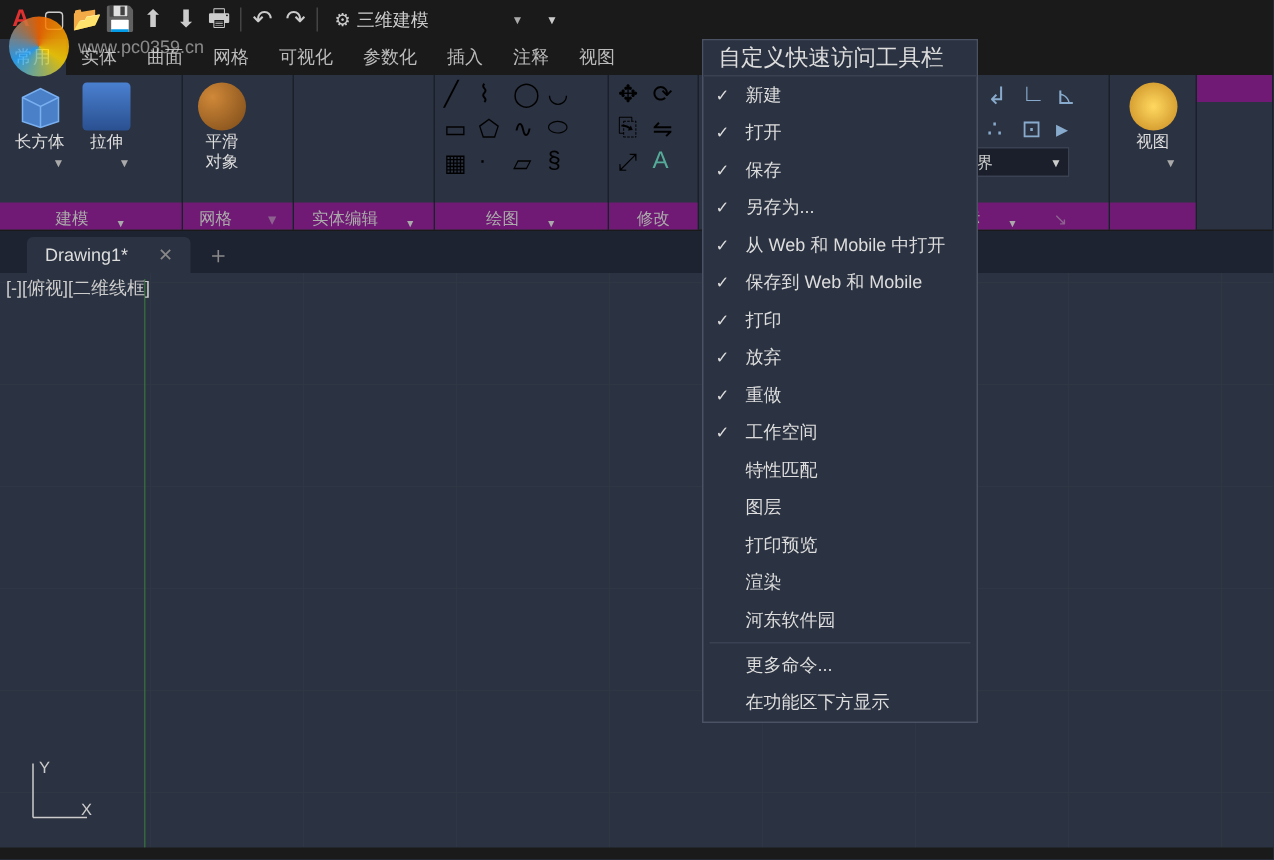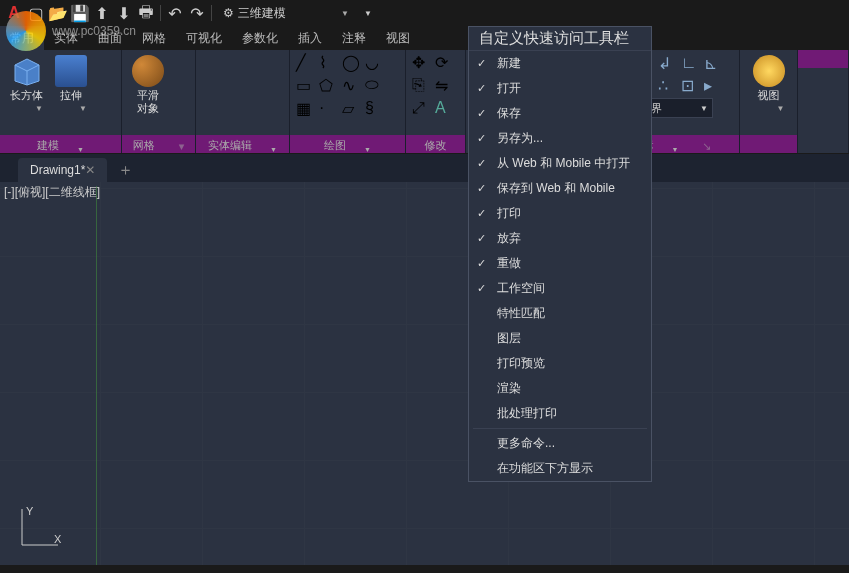--- a/index.html
+++ b/index.html
@@ -32,21 +32,21 @@
 .smallgrid { display: flex; flex-direction: column; gap: 3px; }
 .smallrow { display: flex; gap: 3px; }
 .sico { width: 20px; height: 20px; cursor: pointer; }
 
 .coord-col { display: flex; flex-direction: column; gap: 2px; padding: 2px 4px; }
 .coord-row { display: flex; gap: 3px; align-items: center; }
 .coord-combo { width: 78px; height: 20px; background: #1a1f2b; border: 1px solid #3a4152; color: #ccc; font-size: 11px; display: flex; align-items: center; padding: 0 4px; justify-content: space-between; }
 
 
 .doc-tabs { height: 28px; background: #1d2330; display: flex; align-items: flex-end; padding-left: 18px; }
-.doc-tab { height: 24px; padding: 0 12px; display: flex; align-items: center; gap: 0; background: #2b3241; border-radius: 4px 4px 0 0; color: #ddd; font-size: 12px; cursor: pointer; }
+.doc-tab { height: 24px; padding: 0 12px; display: flex; align-items: center; gap: 20px; background: #2b3241; border-radius: 4px 4px 0 0; color: #ddd; font-size: 12px; cursor: pointer; }
 .doc-tab .close { color: #888; font-size: 12px; }
 .doc-add { width: 24px; height: 24px; display: flex; align-items: center; justify-content: center; color: #888; margin-left: 6px; cursor: pointer; }
 
 
 .canvas { position: absolute; top: 182px; left: 0; right: 0; bottom: 8px; background: #2b3241; }
 .grid-overlay { position: absolute; inset: 0; background-image:
   linear-gradient(#333a48 1px, transparent 1px),
   linear-gradient(90deg, #333a48 1px, transparent 1px);
   background-size: 102px 68px; background-position: -2px 6px; opacity: .55; }
 .viewport-lbl { position: absolute; top: 2px; left: 4px; color: #ccc; font-size: 12px; }
@@ -371,21 +371,21 @@
       <div class="ctx-item">
         <span>图层</span>
       </div>
       <div class="ctx-item">
         <span>打印预览</span>
       </div>
       <div class="ctx-item">
         <span>渲染</span>
       </div>
       <div class="ctx-item">
-        <span>批处理打印</span>
+        <span>河东软件园</span>
       </div>
     </div>
   <div class="ctx-sep"></div>
   <div id="menu-footer">
       <div class="ctx-item">
         <span>更多命令...</span>
       </div>
       <div class="ctx-item">
         <span>在功能区下方显示</span>
       </div>

